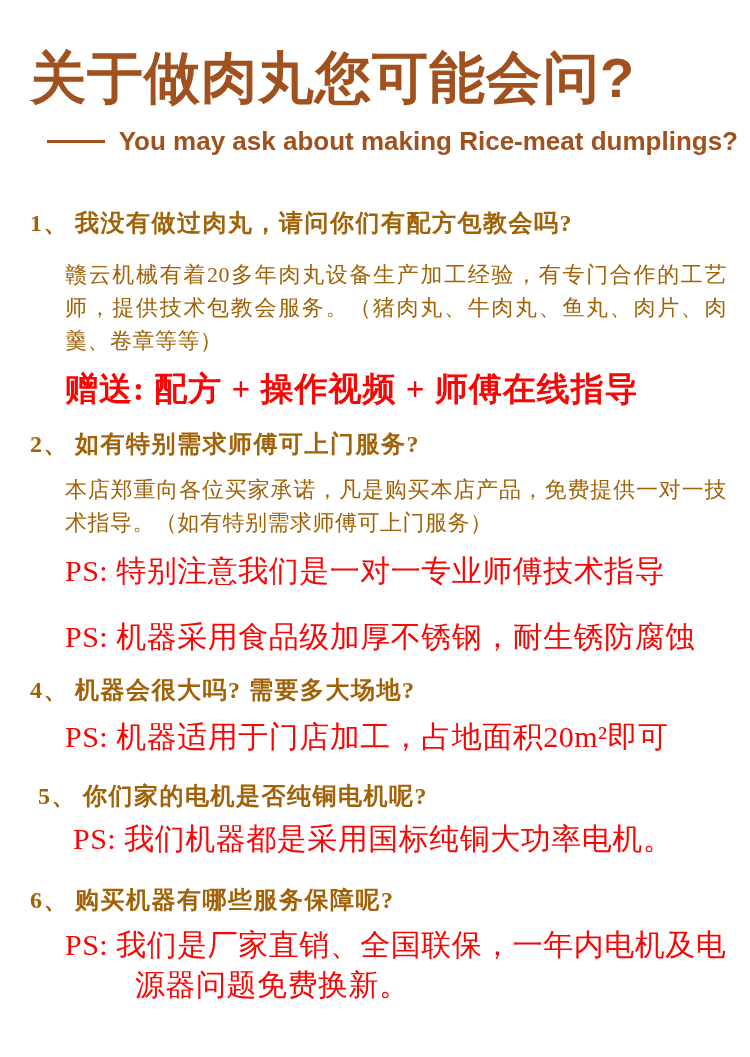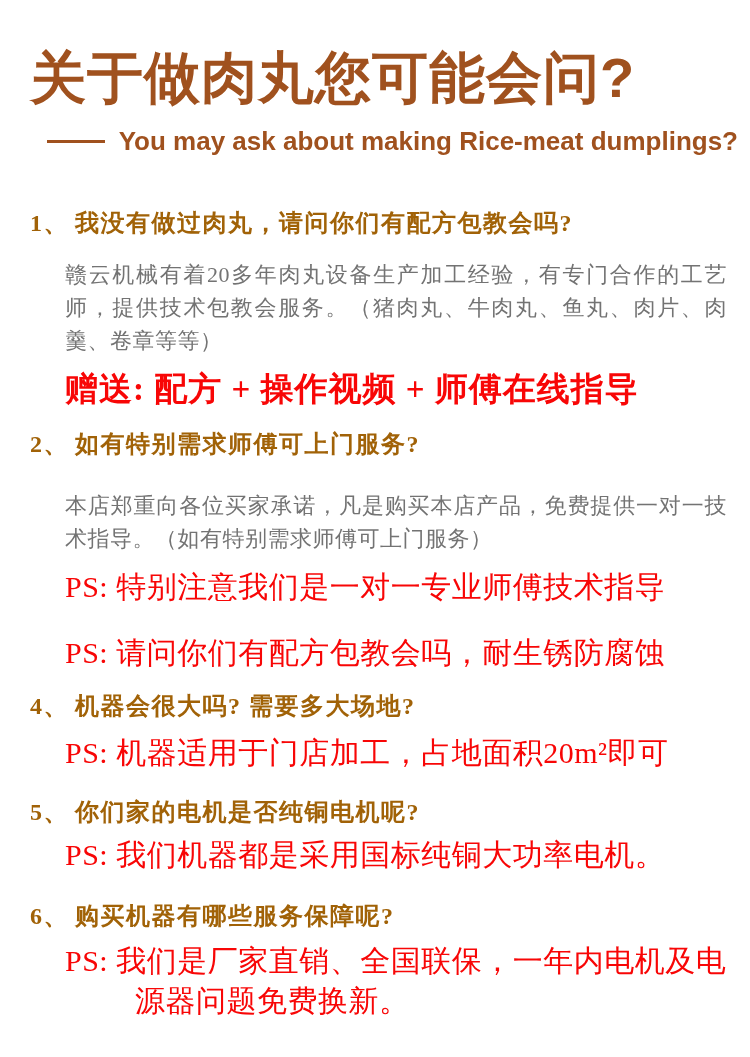--- a/index.html
+++ b/index.html
@@ -66,21 +66,21 @@
   }
   .q-num {
     margin-right: 6px;
   }
   .answer {
     margin: 18px 0 0 65px;
     width: 662px;
     font-size: 22px;
     line-height: 33px;
     letter-spacing: 0.5px;
-    color: #737373;
+    color: #a16207;
     text-align: justify;
   }
   .bonus {
     margin: 12px 0 0 65px;
     font-size: 33px;
     line-height: 40px;
     font-weight: bold;
     letter-spacing: 1px;
     color: #f80606;
     white-space: nowrap;
@@ -93,27 +93,27 @@
     letter-spacing: 0.5px;
     color: #f80606;
   }
   .ps.hang {
     padding-left: 70px;
     text-indent: -70px;
     width: 600px;
   }
   .item-1 .answer { margin-top: 20px; }
   .item-2 { margin-top: 20px; }
-  .item-2 .answer { margin-top: 30px; }
+  .item-2 .answer { margin-top: 14px; }
   .item-2 .ps { margin-top: 12px; }
   .item-3 { margin-top: 26px; }
   .item-3 .ps { margin-top: 20px; }
   .item-4 { margin-top: 18px; }
   .item-4 .ps { margin-top: 12px; }
-  .item-5 { margin-top: 24px; }
+  .item-5 { margin-top: 24px; margin-left: 8px; }
   .item-5 .ps { margin-top: 8px; }
   .item-6 { margin-top: 26px; }
   .item-6 .ps { margin-top: 10px; }
 </style>
 </head>
 <body>
 
 <div class="page">
 
   <div class="header">
@@ -131,21 +131,21 @@
       <p class="bonus">赠送: 配方 + 操作视频 + 师傅在线指导</p>
     </section>
 
     <section class="faq-item item-2">
       <h2 class="question"><span class="q-num">2、</span><span>如有特别需求师傅可上门服务?</span></h2>
       <p class="answer">本店郑重向各位买家承诺，凡是购买本店产品，免费提供一对一技术指导。（如有特别需求师傅可上门服务）</p>
       <p class="ps">PS: 特别注意我们是一对一专业师傅技术指导</p>
     </section>
 
     <section class="faq-item item-3">
-      <p class="ps">PS: 请问你们有配方包教会吗，耐生锈防腐蚀</p>
+      <p class="ps">PS: 机器采用食品级加厚不锈钢，耐生锈防腐蚀</p>
     </section>
 
     <section class="faq-item item-4">
       <h2 class="question"><span class="q-num">4、</span><span>机器会很大吗? 需要多大场地?</span></h2>
       <p class="ps">PS: 机器适用于门店加工，占地面积20m²即可</p>
     </section>
 
     <section class="faq-item item-5">
       <h2 class="question"><span class="q-num">5、</span><span>你们家的电机是否纯铜电机呢?</span></h2>
       <p class="ps">PS: 我们机器都是采用国标纯铜大功率电机。</p>

